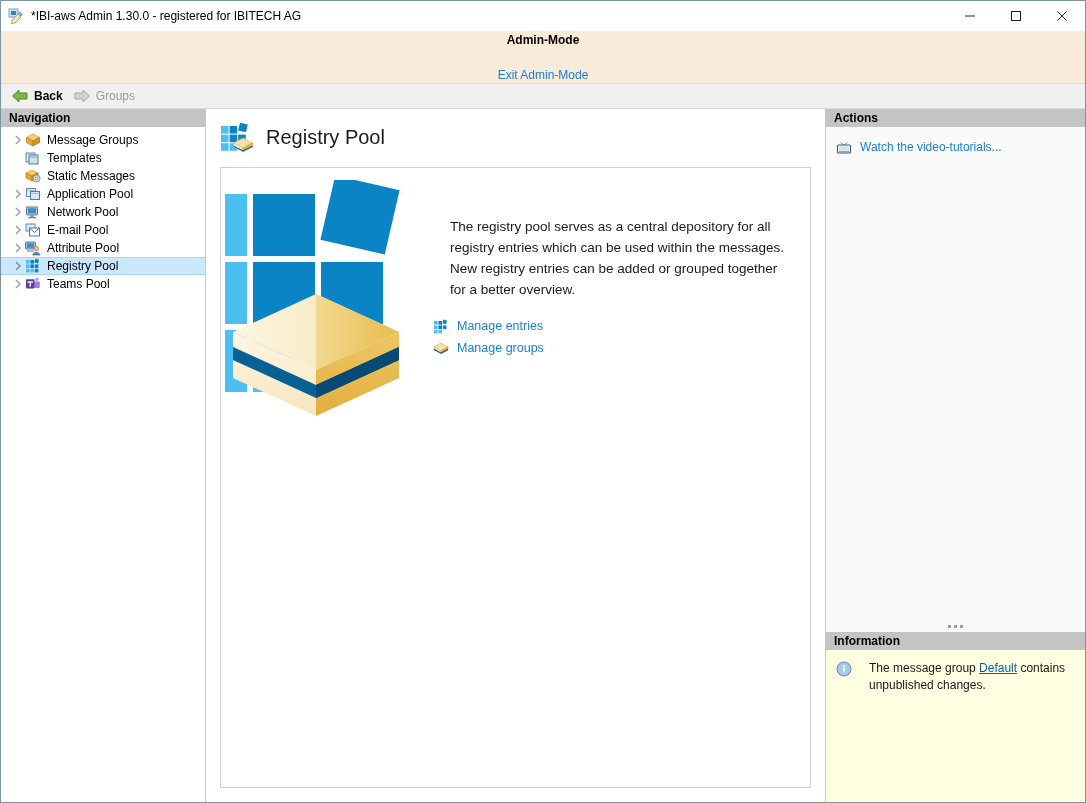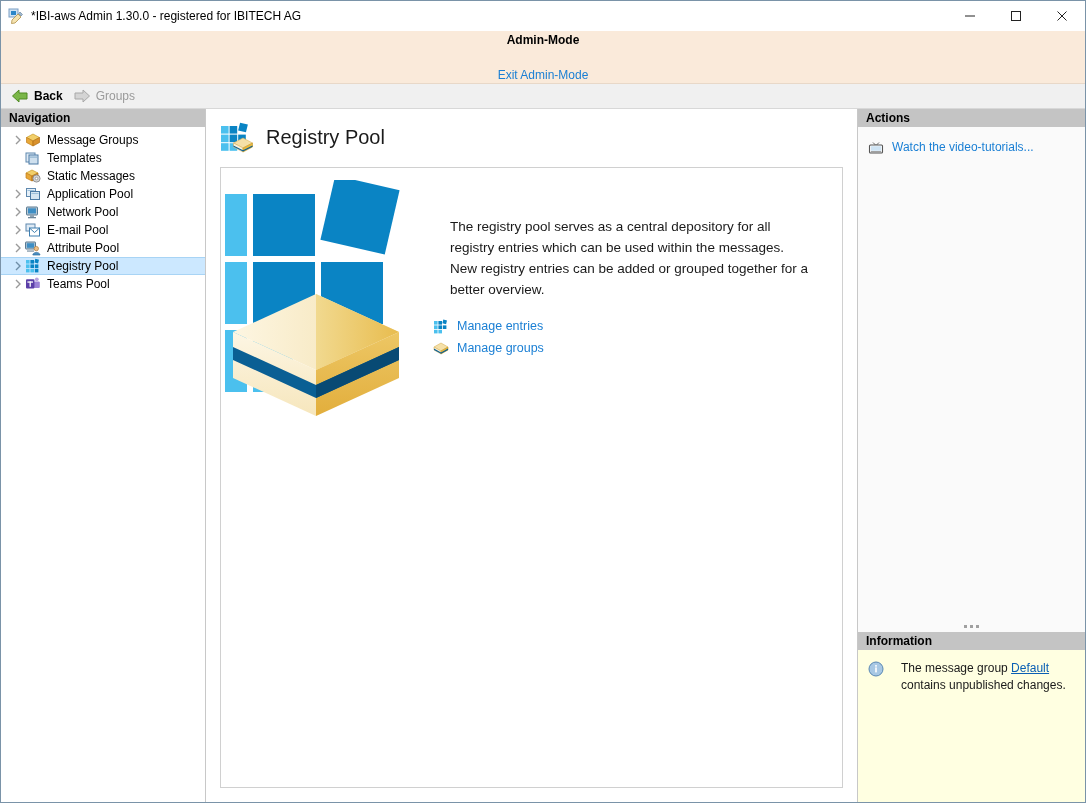--- a/index.html
+++ b/index.html
@@ -254,21 +254,21 @@
     cursor: pointer;
   }
   .link-icon { width:16px; height:16px; flex:0 0 auto; position:relative; }
   .link-text {
     font-size: 12.5px;
     color: #1a7fd4;
   }
 
   
   .rightpane {
-    width: 228px;
+    width: 260px;
     flex: 0 0 auto;
     display: flex;
     flex-direction: column;
     box-sizing: border-box;
     border-left: 1px solid #c8c8c8;
     background: #f0f0f0;
   }
   .actions-body {
     flex: 1 1 auto;
     background: #fafafa;

